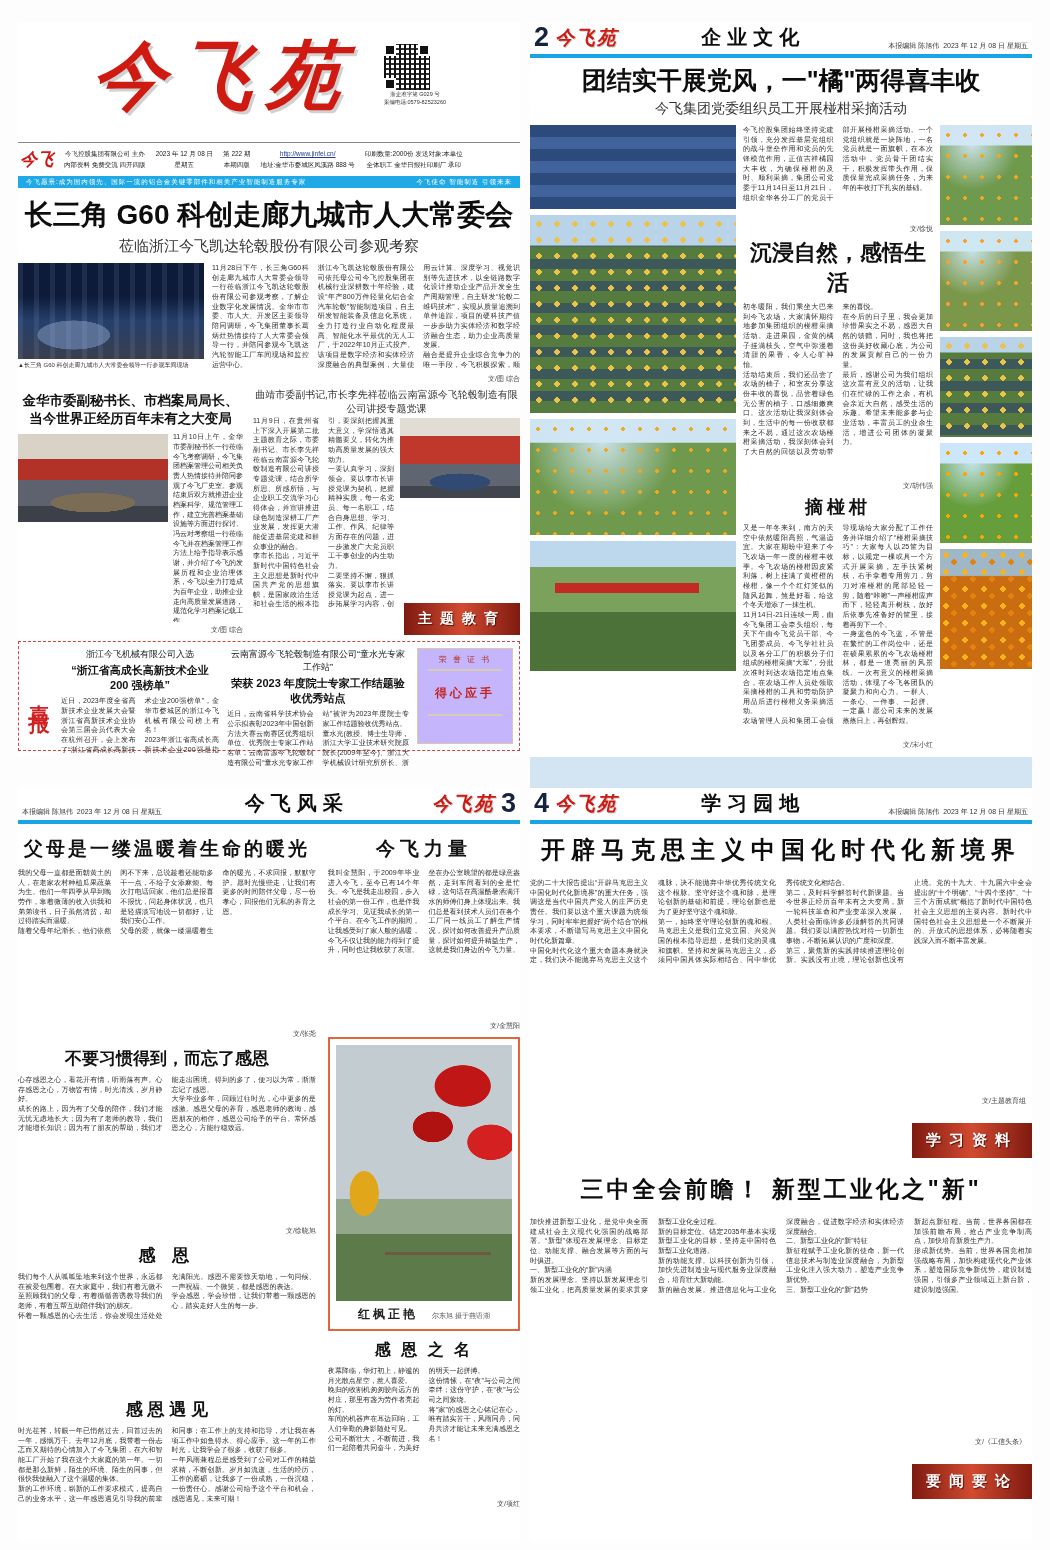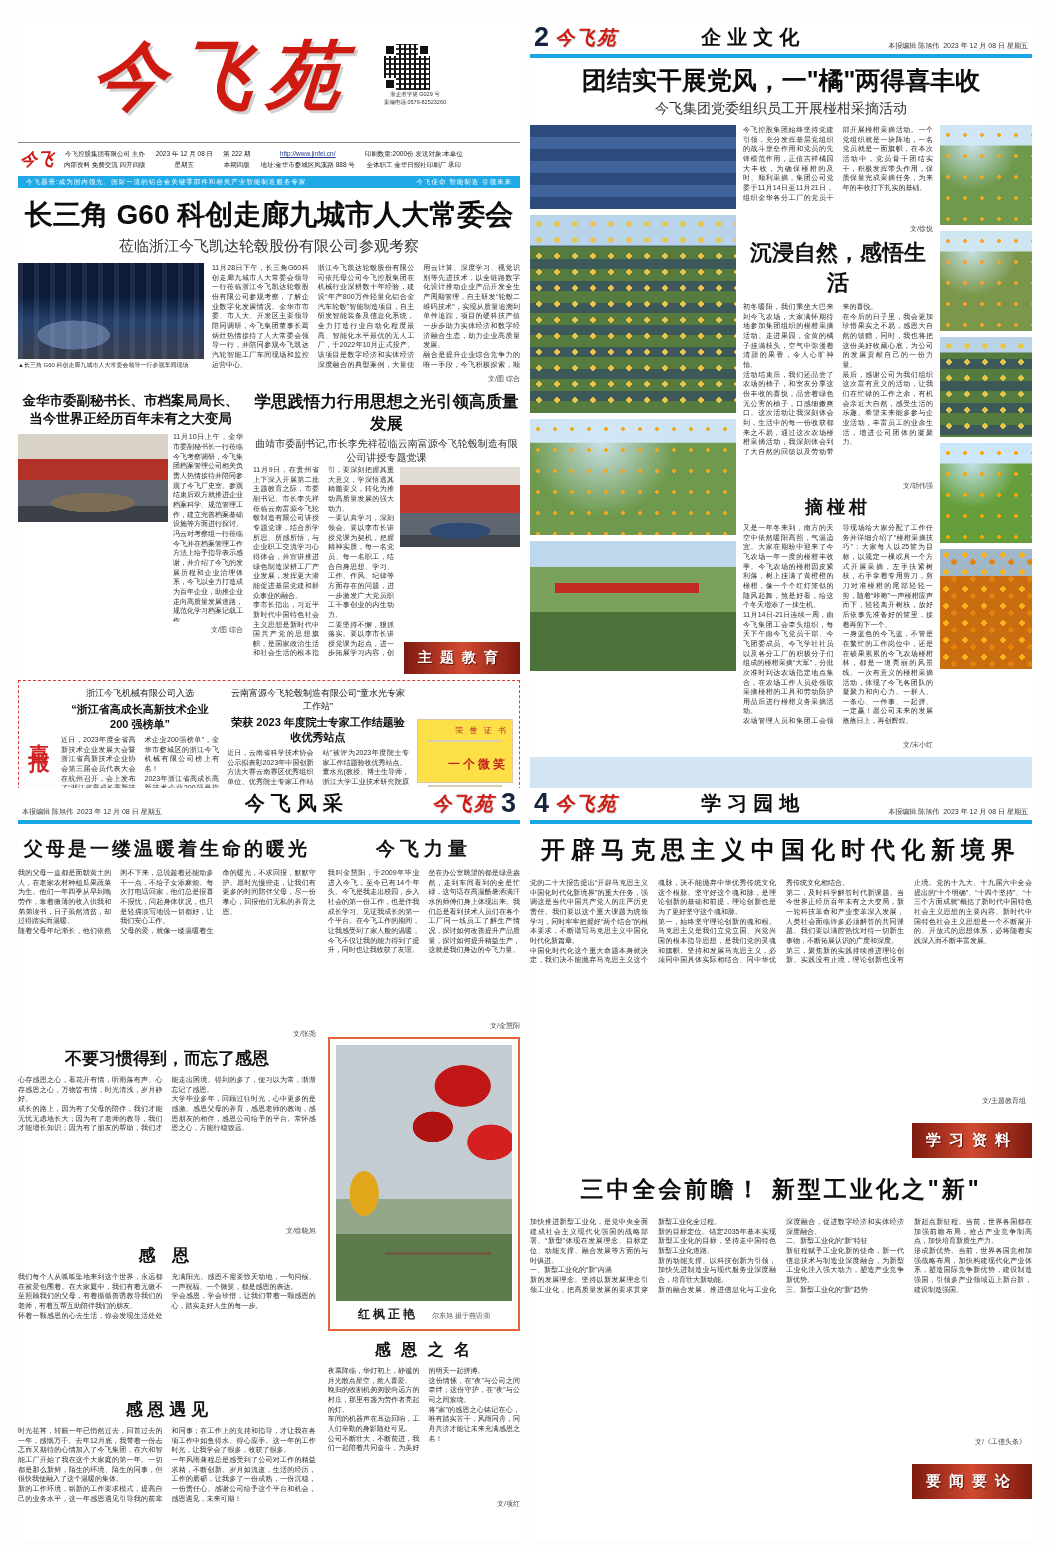--- a/index.html
+++ b/index.html
@@ -69,21 +69,21 @@
      linear-gradient(180deg,#c2ccd1 0 60%,#93a88a 60% 74%,#5c7a4a 74%);}
   .ph-maple::after{content:"";position:absolute;left:28%;bottom:18%;width:60%;height:3px;background:#6d5a43;}
   .caption{font-size:6px;color:#333;margin-top:2px;}
   
   .redbox{background:linear-gradient(90deg,#7e1a10,#d14a30 50%,#7e1a10);color:#fff;font-weight:bold;
           font-size:15px;letter-spacing:8px;text-align:center;padding:8px 0;text-shadow:1px 1px 1px #5c0f07;}
   .xibao{border:1.5px dashed #d84040;display:flex;gap:8px;padding:6px;}
   .xibao-label{writing-mode:vertical-rl;font-size:21px;font-weight:bold;color:#d02020;letter-spacing:8px;flex:0 0 24px;text-align:center;}
   .xb-title1{font-size:9px;text-align:center;color:#222;}
   .xb-title2{font-size:11px;font-weight:bold;text-align:center;color:#111;margin:2px 0 3px;}
-  .cert{flex:0 0 86px;background:#fde047;border:1px solid #d9c9a4;padding:5px 4px;text-align:right;margin-top:32px;}
+  .cert{flex:0 0 86px;background:#c4b5fd;border:1px solid #d9c9a4;padding:5px 4px;text-align:center;}
   .cert .c1{color:#b5342c;font-size:8px;letter-spacing:2px;}
   .cert .c2{color:#c3241c;font-size:12px;font-weight:bold;letter-spacing:3px;margin-top:14px;}
   .cert .line{height:2px;background:#d8cdb2;margin:4px 6px;}
   .qr{width:46px;height:46px;position:relative;background:
       repeating-linear-gradient(0deg,rgba(17,17,17,.85) 0 2px,transparent 2px 5px),
       repeating-linear-gradient(90deg,#111 0 2px,#fff 2px 5px);}
   .fp{position:absolute;width:12px;height:12px;background:#111;box-shadow:inset 0 0 0 2px #fff;}
   .fp.tl{top:0;left:0}.fp.tr{top:0;right:0}.fp.bl{bottom:0;left:0}
   .qrcap{font-size:5.5px;color:#333;text-align:center;line-height:1.5;}
   .jf-logo{color:#d01515;font-weight:bold;font-style:italic;font-size:17px;transform:skewX(-8deg);}
@@ -159,21 +159,20 @@
         <div>金华市委副秘书长、市档案局局长、</div>
         <div>当今世界正经历百年未有之大变局</div>
       </div>
       <div class="ph ph-meeting" style="width:150px;height:88px;float:left;margin:2px 5px 2px 0;"></div>
       <div class="tiny" style="height:190px;">11月10日上午，金华市委副秘书长一行莅临今飞考察调研，今飞集团档案管理公司相关负责人热情接待并陪同参观了今飞厂史室。参观结束后双方就推进企业档案科学、规范管理工作，建立完善档案基础设施等方面进行探讨。
 冯云对考察组一行莅临今飞并在档案管理工作方法上给予指导表示感谢，并介绍了今飞的发展历程和企业治理体系，今飞以全力打造成为百年企业，助推企业走向高质量发展道路，规范化学习档案记载工作。
 座谈会上介绍了企业档案管理工作，表示加强档案管理，以现代信息化建设是为全面管理工作提供支撑和重要保障，应与社会自创同进步。今飞的档案管理从最原始的纸质发展到现在的档案信息数字化系统，大大提高了管理工作上的有效性。</div>
       <div class="credit">文/图 综合</div>
     </div>
     <div style="flex:1;position:relative;">
-      <div class="art-title" style="font-size:16.5px;margin:3px 0 2px;">学思践悟力行用思想之光引领高质量发展</div>
       <div class="h-sub" style="font-size:10px;margin-bottom:0;">曲靖市委副书记,市长李先祥莅临云南富源今飞轮毂制造有限公司讲授专题党课</div>
       <div class="ph ph-redwall" style="width:120px;height:80px;float:right;margin:2px 0 3px 6px;"></div>
       <div class="tiny cols2" style="height:196px;">11月9日，在贵州省上下深入开展第二批主题教育之际，市委副书记、市长李先祥莅临云南富源今飞轮毂制造有限公司讲授专题党课，结合所学所思、所感所悟，与企业职工交流学习心得体会，并宣讲推进绿色制造深耕工厂产业发展，发挥更大潜能促进基层党建和群众事业的融合。
 李市长指出，习近平新时代中国特色社会主义思想是新时代中国共产党的思想旗帜，是国家政治生活和社会生活的根本指引，要深刻把握其重大意义，学深悟透其精髓要义，转化为推动高质量发展的强大动力。
 一要认真学习，深刻领会。要以李市长讲授党课为契机，把握精神实质，每一名党员、每一名职工，结合自身思想、学习、工作、作风、纪律等方面存在的问题，进一步激发广大党员职工干事创业的内生动力。
 二要坚持不懈，狠抓落实。要以李市长讲授党课为起点，进一步拓展学习内容，创新学习方式，丰富学习载体，提升学习质效。
 三要学以致用，推动发展。要把学习成果转化为推动公司发展的实际行动，锚定全年目标任务，落实责任、倒排工期，全力冲刺，确保全年“满堂红”、“开门红”，以实际行动走好今飞之路“飞”得更远。</div>
       <div class="credit">文/陈俊杰</div>
       <div class="redbox" style="position:absolute;right:0;bottom:0;width:116px;font-size:14px;padding:7px 0;">主题教育</div>
     </div>
@@ -189,21 +188,21 @@
     </div>
     <div style="flex:1.15;">
       <div class="xb-title1">云南富源今飞轮毂制造有限公司“童水光专家工作站”</div>
       <div class="xb-title2">荣获 2023 年度院士专家工作结题验收优秀站点</div>
       <div class="tiny cols2" style="height:62px;">近日，云南省科学技术协会公示拟表彰2023年中国创新方法大赛云南赛区优秀组织单位、优秀院士专家工作站名单，云南富源今飞轮毂制造有限公司“童水光专家工作站”被评为2023年度院士专家工作结题验收优秀站点。
 童水光(教授、博士生导师，浙江大学工业技术研究院原院长(2009年至今)、浙江大学机械设计研究所所长、浙江大学自动化研究中心主任)，专家工作站的研究方向是，用于轻量化汽车轮毂的柔性加工生产线研发及应用。</div>
     </div>
     <div class="cert">
       <div class="c1">荣 誉 证 书</div>
       <div class="line"></div>
-      <div class="c2">一个微笑</div>
+      <div class="c2">得心应手</div>
       <div class="line" style="margin-top:12px;"></div>
     </div>
   </div>
 </div>
 
 <div class="page" style="left:530px;top:22px;width:502px;height:735px;">
   <div class="phead">
     <div style="display:flex;align-items:flex-end;gap:6px;">
       <span class="pagenum">2</span>
       <span class="brand brand-sm">今飞苑</span>

